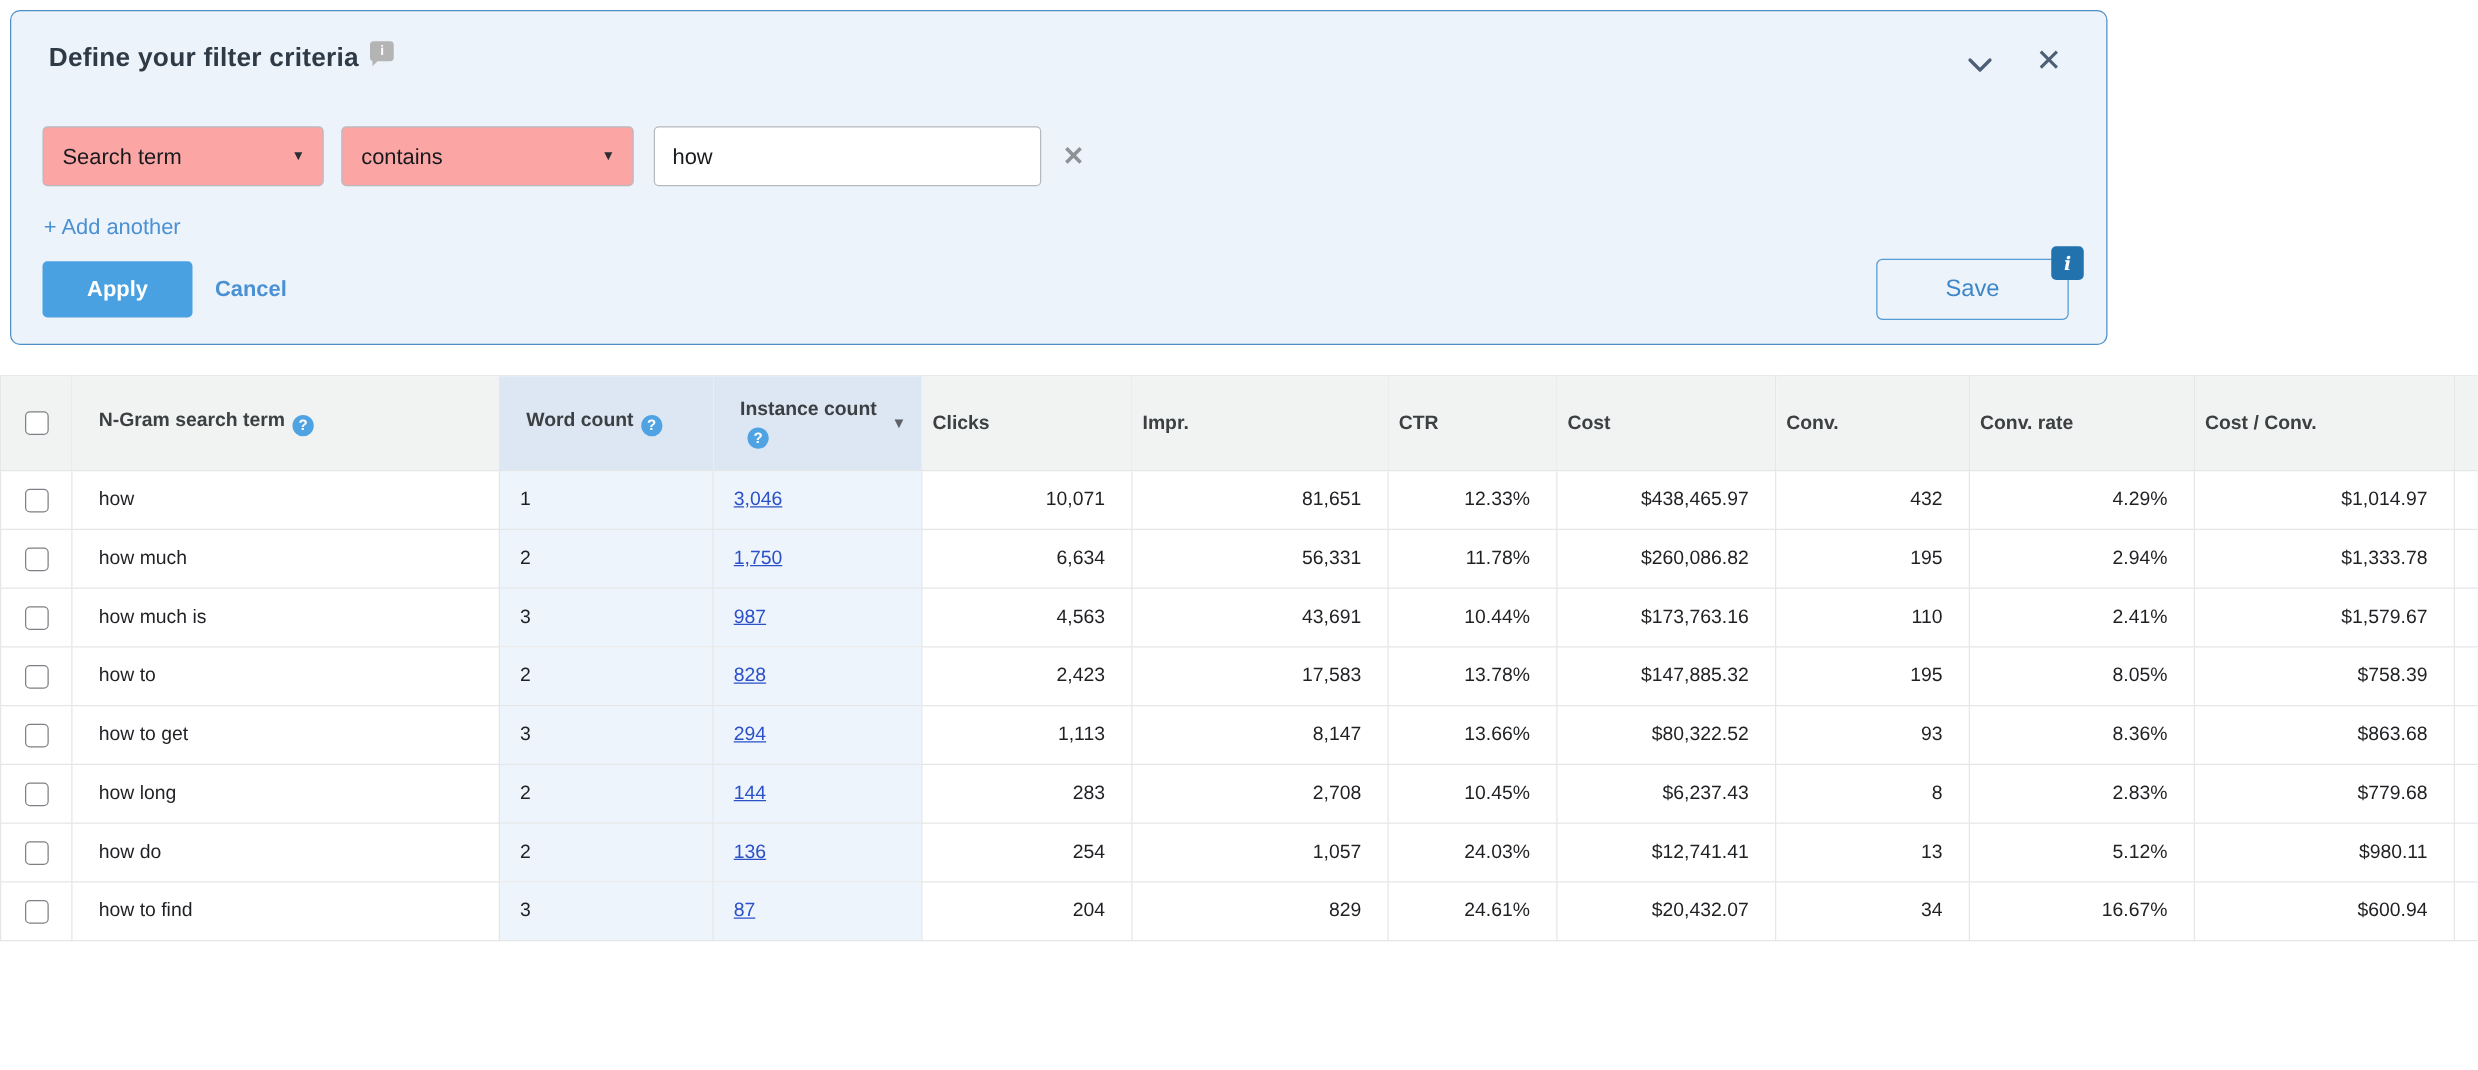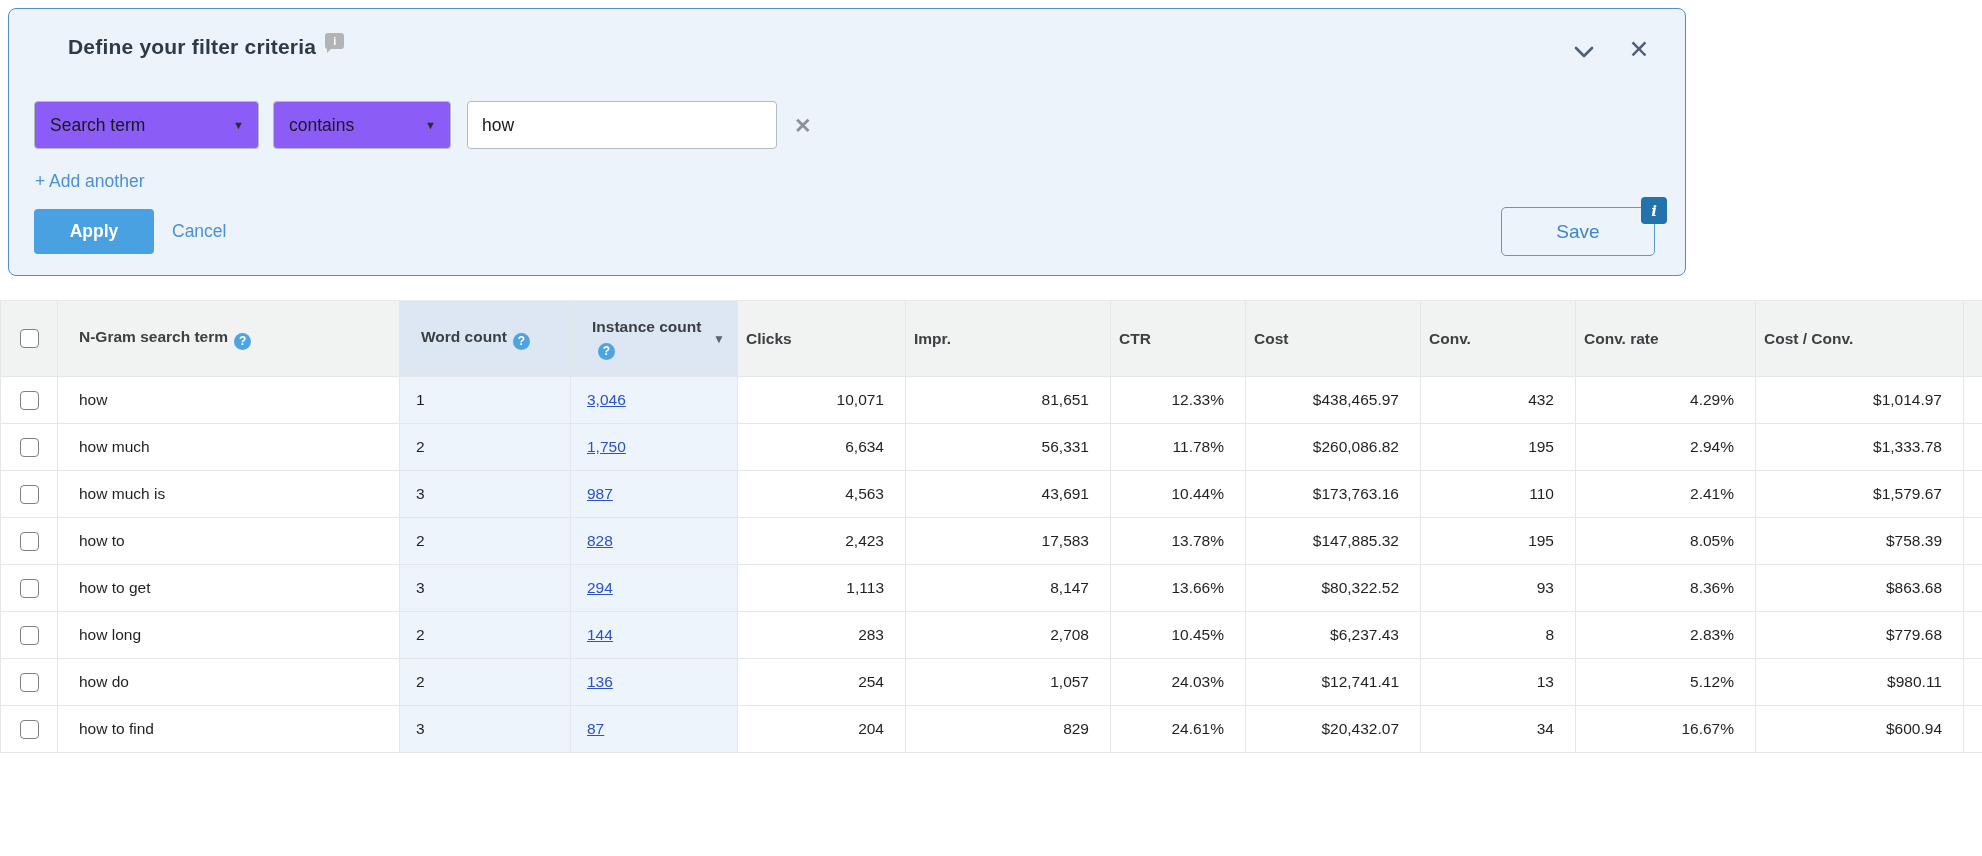--- a/index.html
+++ b/index.html
@@ -9,70 +9,70 @@
     background:#ffffff; font-family:"Liberation Sans", sans-serif;
     color:#202124; -webkit-font-smoothing:antialiased;
   }
 
   
   .filter-panel {
     position:absolute; left:8px; top:8px; width:1678px; height:268px;
     background:#ecf3fa; border:1px solid #4e8fc6; border-radius:8px;
   }
   .panel-title-row { position:absolute; left:30px; top:26px; display:flex; align-items:flex-start; }
-  .panel-title { font-size:21px; font-weight:bold; color:#2e3a46; letter-spacing:.2px;margin-left:29px; }
+  .panel-title { font-size:21px; font-weight:bold; color:#2e3a46; letter-spacing:.2px; }
   .info-bubble {
     position:relative; margin-left:9px; margin-top:-2px; width:19px; height:16px;
     background:#b4b4b4; border-radius:3px; color:#fff; font-size:11px; font-weight:bold;
     display:flex; align-items:center; justify-content:center;
   }
   .info-bubble::after {
     content:""; position:absolute; left:2px; bottom:-4px;
     border-left:5px solid #b4b4b4; border-bottom:5px solid transparent;
   }
   .panel-collapse { position:absolute; top:36px; right:90px; width:22px; height:14px; cursor:pointer; }
   .panel-close {
     position:absolute; top:28px; right:34px; width:24px; height:24px; cursor:pointer;
     color:#4d5f76; font-size:25px; line-height:24px; text-align:center; font-weight:400;
   }
 
   .criteria-row { position:absolute; left:25px; top:92px; display:flex; align-items:center; }
   .dd {
-    position:relative; height:48px; background:#8b5cf6; border:1px solid #b6babf; border-radius:4px;
+    position:relative; height:48px; background:#fca5a5; border:1px solid #b6babf; border-radius:4px;
     display:flex; align-items:center; padding:0 34px 0 15px; font-size:17.5px; color:#17191c;
     cursor:pointer;
     text-align:right;
   }
   .dd .caret {
     position:absolute; right:14px; top:50%; transform:translateY(-50%);
     font-size:11px; color:#2a2d31;
   }
   .dd-field { width:225px; margin-right:14px; }
-  .dd-operator { width:178px; margin-right:16px; }
+  .dd-operator { width:234px; margin-right:16px; }
   .txt-input {
     width:310px; height:48px; background:#fff; border:1px solid #b6babf; border-radius:4px;
     font-size:17.5px; color:#17191c; padding:0 14px; font-family:"Liberation Sans",sans-serif;
     outline:none;
   }
   .remove-x {
     margin-left:17px; font-size:21px; font-weight:bold; color:#8d9297; cursor:pointer; line-height:1;
   }
 
   .add-another {
     position:absolute; left:26px; top:162px; font-size:17.5px; font-weight:400;
     color:#4a90d2; cursor:pointer; text-decoration:none;
   }
 
   .apply-btn {
     position:absolute; left:25px; top:200px; width:120px; height:45px;
     background:#4aa1e1; border:none; border-radius:4px; color:#fff;
     font-size:17.5px; font-weight:bold; font-family:"Liberation Sans",sans-serif; cursor:pointer;
   }
   .cancel-link {
-    position:absolute; left:163px; top:212px; font-size:17.5px; font-weight:normal;
+    position:absolute; left:163px; top:212px; font-size:17.5px; font-weight:bold;
     color:#4a90d2; cursor:pointer; text-decoration:none;
   }
   .save-btn {
     position:absolute; left:1492px; top:198px; width:154px; height:49px;
     background:transparent; border:1px solid #559bd4; border-radius:5px;
     color:#3d87c8; font-size:19px; font-family:"Liberation Sans",sans-serif; cursor:pointer;
   }
   .save-badge {
     position:absolute; right:-13px; top:-11px; width:26px; height:27px;
     background:#2272ae; border-radius:4px; color:#fff;

